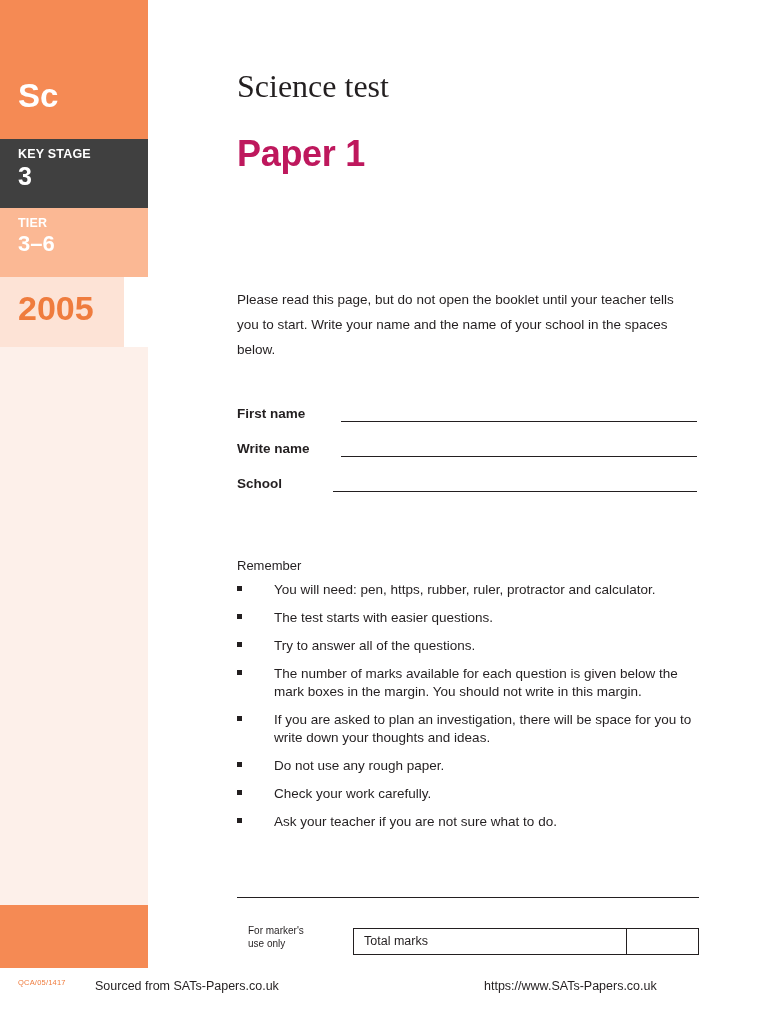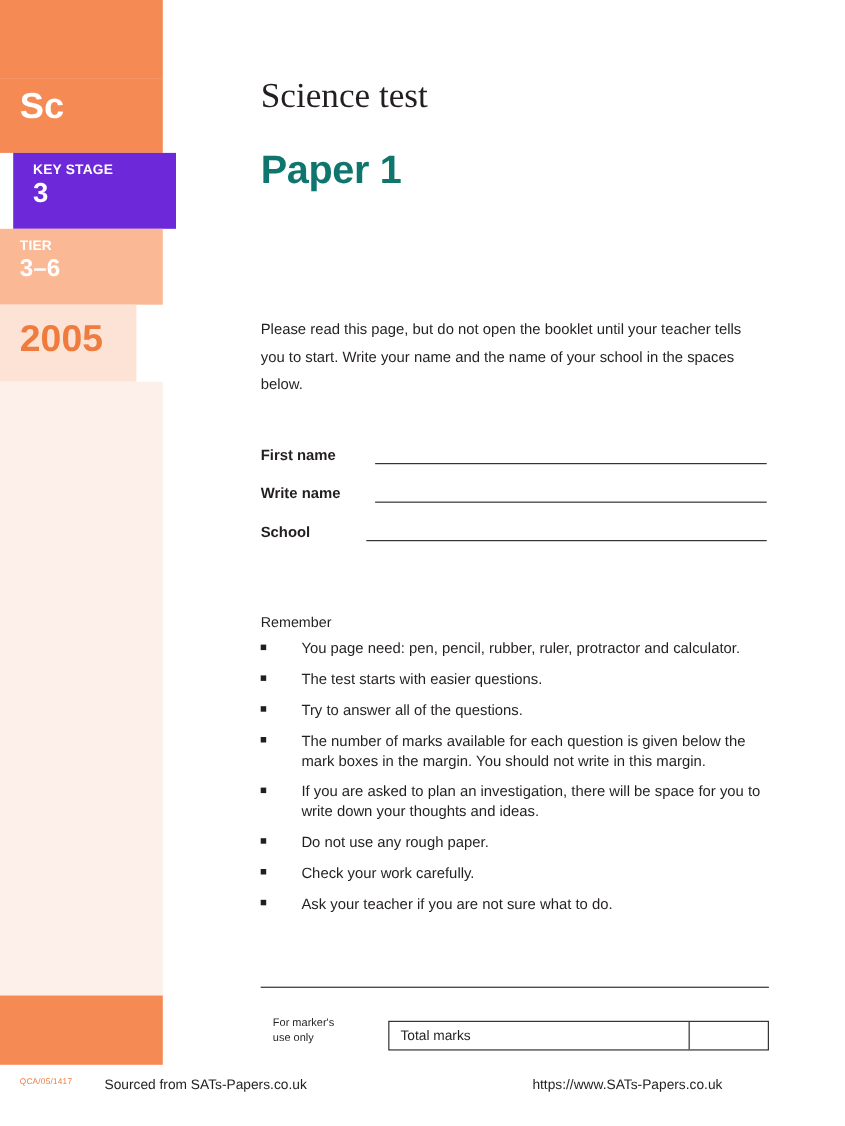--- a/index.html
+++ b/index.html
@@ -48,24 +48,23 @@
     font-size: 33px;
     font-weight: bold;
     color: #ffffff;
     line-height: 1;
     letter-spacing: 0px;
   }
   .sb-keystage {
     position: absolute;
     left: 0; top: 139px;
     width: 148px; height: 69px;
-    background: #6d28d9;
+    background: #404040;
     box-sizing: border-box;
     padding: 9px 0 0 18px;
-    margin-left: 12px;
   }
   .sb-keystage .lbl {
     font-size: 12.5px;
     font-weight: bold;
     color: #ffffff;
     letter-spacing: 0.2px;
     line-height: 1.1;
   }
   .sb-keystage .num {
     font-size: 25px;
@@ -138,21 +137,21 @@
     font-size: 32px;
     color: #231f20;
     letter-spacing: 0px;
   }
   .title-paper {
     position: absolute;
     left: 237px;
     top: 133px;
     font-size: 36px;
     font-weight: bold;
-    color: #0f766e;
+    color: #be185d;
     letter-spacing: -0.3px;
   }
 
   .instructions {
     position: absolute;
     left: 237px;
     top: 288px;
     width: 452px;
     font-size: 13.5px;
     line-height: 1.85;
@@ -324,21 +323,21 @@
       <span class="field-line"></span>
     </div>
     <div class="field-row r3">
       <span class="field-label">School</span>
       <span class="field-line"></span>
     </div>
   </div>
 
   <div class="remember-head">Remember</div>
   <ul class="remember-list">
-    <li><span class="bullet"></span><span>You page need: pen, pencil, rubber, ruler, protractor and calculator.</span></li>
+    <li><span class="bullet"></span><span>You will need: pen, https, rubber, ruler, protractor and calculator.</span></li>
     <li><span class="bullet"></span><span>The test starts with easier questions.</span></li>
     <li><span class="bullet"></span><span>Try to answer all of the questions.</span></li>
     <li><span class="bullet"></span><span>The number of marks available for each question is given below the mark boxes in the margin.  You should not write in this margin.</span></li>
     <li><span class="bullet"></span><span>If you are asked to plan an investigation, there will be space for you to write down your thoughts and ideas.</span></li>
     <li><span class="bullet"></span><span>Do not use any rough paper.</span></li>
     <li><span class="bullet"></span><span>Check your work carefully.</span></li>
     <li><span class="bullet"></span><span>Ask your teacher if you are not sure what to do.</span></li>
   </ul>
 
   <div class="rule"></div>

